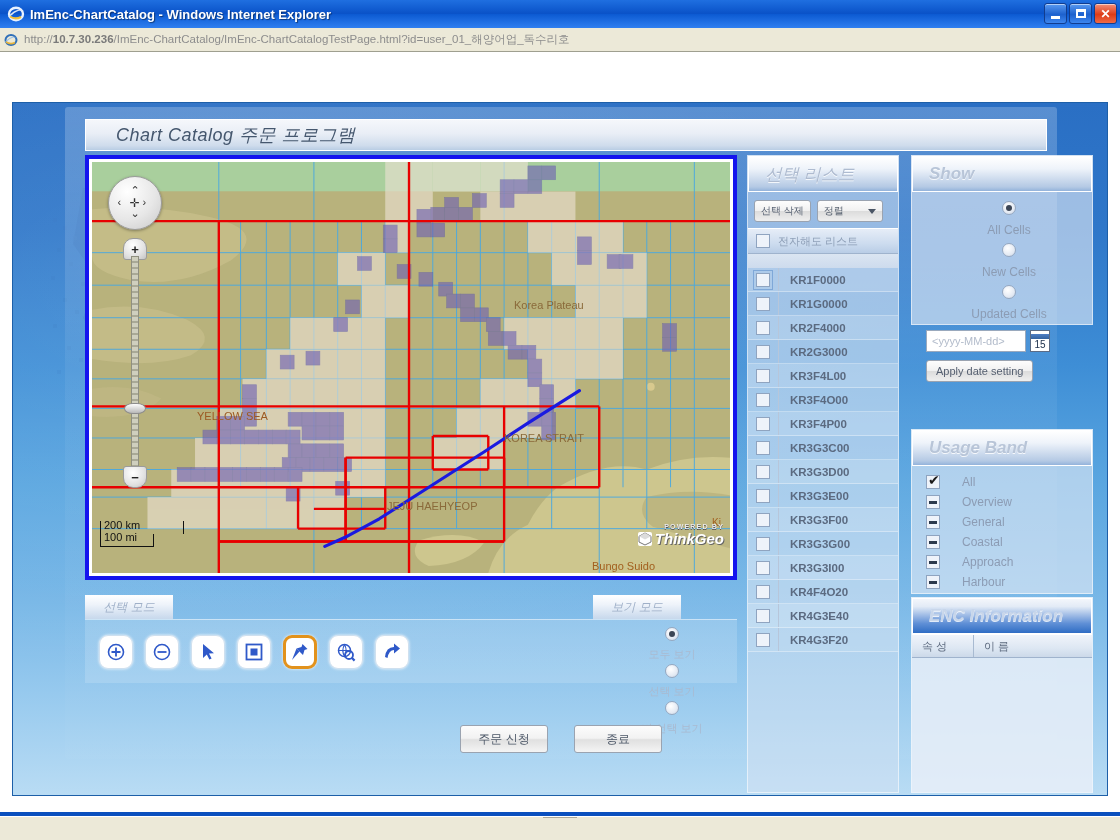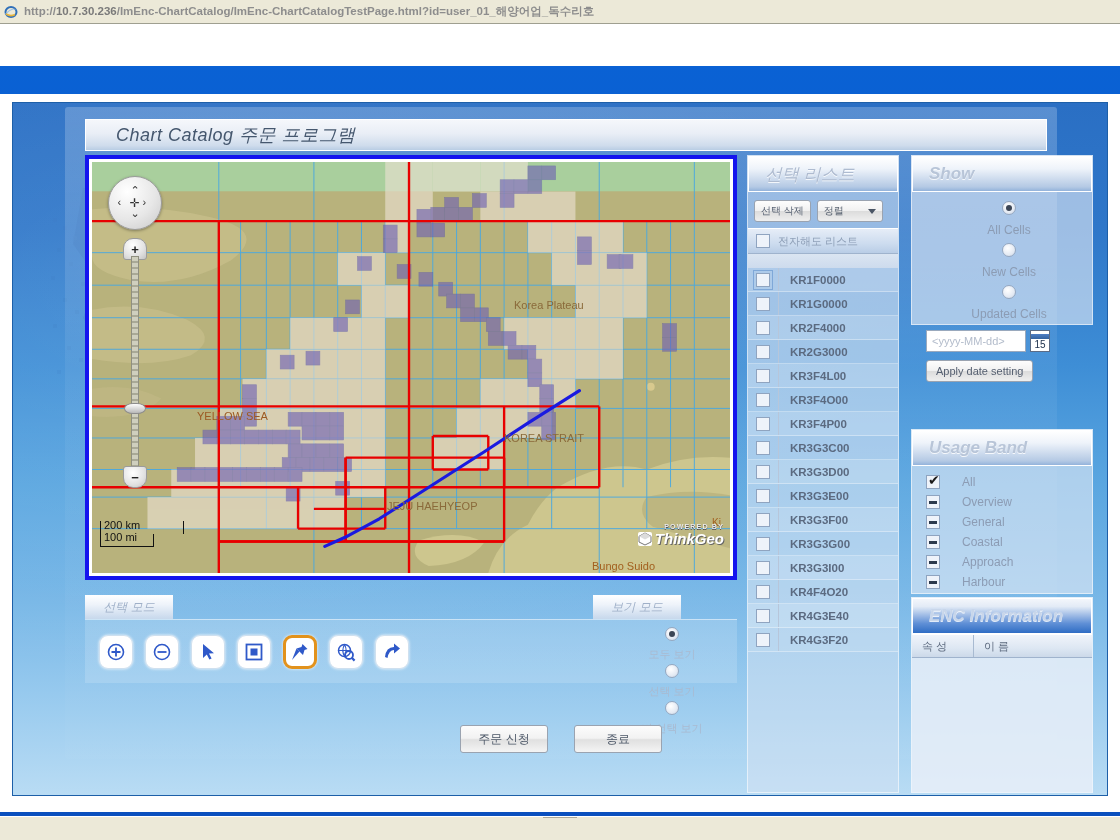--- a/index.html
+++ b/index.html
@@ -20,21 +20,21 @@
   .win-btns { position:absolute; right:3px; top:3px; display:flex; gap:2px; }
   .wb { width:23px; height:21px; border-radius:3px; border:1px solid #113c8e;
     display:flex; align-items:center; justify-content:center;
     box-shadow: inset 0 1px 0 rgba(255,255,255,.55); }
   .wb.min, .wb.max { background:linear-gradient(180deg,#5a9bf2,#1d61ce 55%,#3d86ee); }
   .wb.close { background:linear-gradient(180deg,#f4907a,#dd3c18 55%,#ef6a45); }
   .wb span { color:#fff; font-size:12px; font-weight:bold; line-height:1; }
   .wb .glyph-min { display:block; width:9px; height:3px; background:#fff; margin-top:7px; }
   .wb .glyph-max { display:block; width:10px; height:9px; border:2px solid #fff; border-top-width:3px;}
   .addrbar { height:24px; background:#ece9d8; border-bottom:1px solid #9f9f90;
-    display:flex; align-items:center; padding:0 3px;font-weight:bold; }
+    display:flex; align-items:center; padding:0 3px; }
   .addr-icon { width:16px; height:16px; margin-right:5px; flex:0 0 auto; position:relative;}
   .addr-url { font-size:11.5px; color:#8d8d8d; white-space:nowrap; overflow:hidden;
     font-family:"Liberation Sans",sans-serif; }
   .addr-url b { color:#7a7a7a; }
   
   .page-white { height:42px; background:#fff; border-bottom:0; }
   
   .viewport { position:absolute; left:0; top:94px; right:0; bottom:28px;
     background:#fff; overflow:hidden; }
   
@@ -213,20 +213,41 @@
     background:#2a6fb5; transform:rotate(45deg); }
   .tiny-caret { width:0;height:0;border-left:3px solid transparent;border-right:3px solid transparent;
     border-top:4px solid #333; margin:0 6px; }
   .route { position:absolute; left:0; top:0; width:100%; height:100%; pointer-events:none;}
 </style>
 </head>
 <body>
 
 <div id="ie-window">
 
+  <div class="titlebar">
+    <span class="ie-logo">
+      <svg width="20" height="20" viewBox="0 0 20 20">
+        <ellipse cx="10" cy="10" rx="7" ry="6.2" fill="none" stroke="#e8f2ff" stroke-width="2.4"></ellipse>
+        <path d="M2 13 Q10 3 18 7 Q12 5 6 11 Z" fill="#dce9f8"></path>
+        <path d="M4 12.5 Q9 16 15 13" fill="none" stroke="#f3c23c" stroke-width="2"></path>
+      </svg>
+    </span>
+    <span class="title-text">ImEnc-ChartCatalog - Windows Internet Explorer</span>
+    <div class="win-btns">
+      <div class="wb min">
+          <i class="glyph-min"></i>
+        </div>
+      <div class="wb max">
+          <i class="glyph-max"></i>
+        </div>
+      <div class="wb close">
+          <span>✕</span>
+        </div>
+    </div>
+  </div>
 
   <div class="addrbar">
     <span class="addr-icon">
       <svg width="16" height="16" viewBox="0 0 16 16">
         <ellipse cx="8" cy="8" rx="5.5" ry="5" fill="none" stroke="#2f6fb8" stroke-width="2"></ellipse>
         <path d="M1.5 10.5 Q8 2.5 14.5 5.5 Q9 4.5 4.5 9 Z" fill="#9cc2e8"></path>
         <path d="M3 10 Q7.5 13 12 10.5" fill="none" stroke="#e7b43c" stroke-width="1.6"></path>
       </svg>
     </span>
     <span class="addr-url"><span>http://</span><b>10.7.30.236</b><span>/ImEnc-ChartCatalog/ImEnc-ChartCatalogTestPage.html?id=user_01_해양어업_독수리호</span></span>

